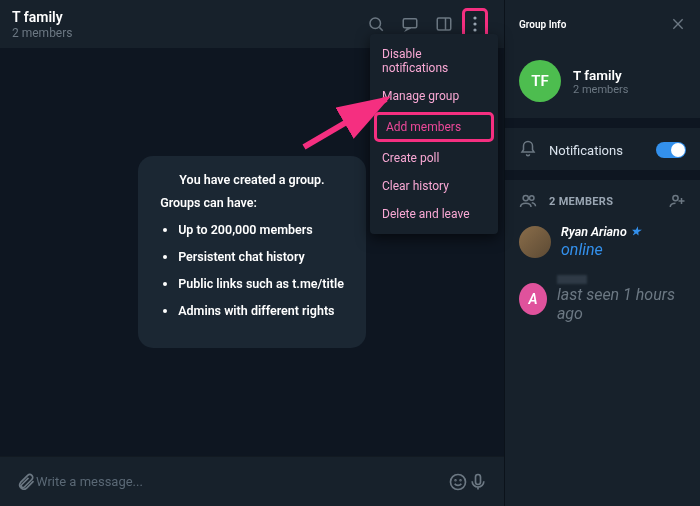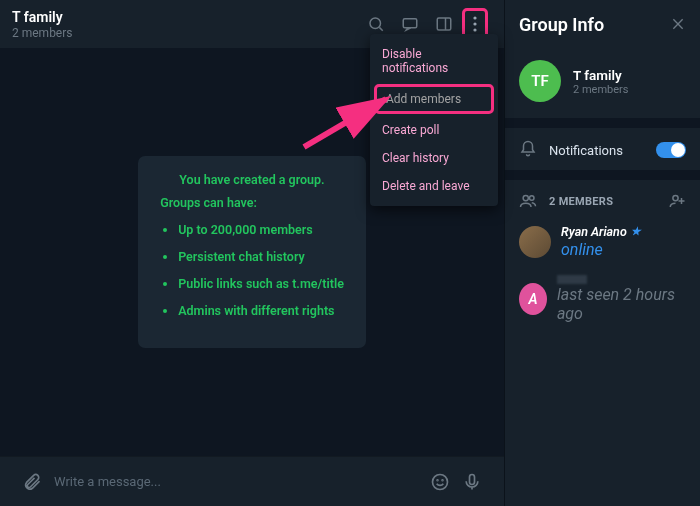--- a/index.html
+++ b/index.html
@@ -10,40 +10,40 @@
   .chat { flex: 1; display: flex; flex-direction: column; background: #0e1621; position: relative; }
   .chat-header { height: 48px; background: #17212b; display: flex; align-items: center; padding: 0 12px; gap: 8px; }
   .title-block { flex: 1; }
   .title { font-weight: 600; font-size: 14px; color: #fff; }
   .subtitle { font-size: 12px; color: #6c7883; margin-top: 1px; }
   .hicons { display: flex; gap: 2px; align-items: center; padding-right: 4px; }
   .ibtn { width: 32px; height: 32px; display: flex; align-items: center; justify-content: center; color: #6c7883; cursor: pointer; border-radius: 4px; }
   .more-box { width: 26px; height: 32px; border: 3px solid #f52f80; border-radius: 5px; display: flex; align-items: center; justify-content: center; color: #9aa6b3; }
 
   .chat-body { flex: 1; display: flex; align-items: center; justify-content: center; position: relative; }
-  .info-card { background: #1b2733; border-radius: 7px; padding: 16px 22px 18px 22px; color: #22c55e; font-size: 12.5px; max-width: 310px; }
+  .info-card { background: #1b2733; border-radius: 15px; padding: 16px 22px 18px 22px; color: #ffffff; font-size: 12.5px; max-width: 310px; }
   .info-card .heading { text-align: center; font-weight: 600; margin-bottom: 8px; }
   .info-card .sub { font-weight: 600; margin-bottom: 8px; }
   .info-card ul { list-style: disc; padding-left: 18px; }
   .info-card li { margin: 12px 0; font-weight: 600; }
 
-  .composer { height: 50px; background: #17212b; display: flex; align-items: center; padding: 0 22px; gap: 12px; border-top: 1px solid rgba(0,0,0,0.2); }
+  .composer { height: 50px; background: #17212b; display: flex; align-items: center; padding: 0 16px; border-top: 1px solid rgba(0,0,0,0.2); }
   .composer .field { flex: 1; color: #5a6875; font-size: 13px; }
 
   
   .menu { position: absolute; top: 34px; right: 6px; width: 128px; background: #17212b; border-radius: 4px; box-shadow: 0 4px 14px rgba(0,0,0,0.6); padding: 6px 0; z-index: 5; }
   .menu-item { padding: 7px 12px; font-size: 12px; color: #f9a8d4; cursor: pointer; }
-  .menu-item.hl { border: 3px solid #f52f80; border-radius: 5px; margin: 2px 4px; padding: 5px 9px; color: #a3a3a3; }
+  .menu-item.hl { border: 3px solid #f52f80; border-radius: 5px; margin: 2px 4px; padding: 5px 9px; color: #ec4899; }
 
   
   .arrow-svg { position: absolute; top: 45px; left: 300px; z-index: 6; pointer-events: none; }
 
   
   .panel { width: 196px; background: #17212b; display: flex; flex-direction: column; border-left: 1px solid #0b121a; }
-  .p-head { height: 48px; display: flex; align-items: center; padding: 0 14px; font-size: 18px; font-weight: 600; color: #fff; gap: 8px; }
+  .p-head { height: 48px; display: flex; align-items: center; padding: 0 14px; font-size: 10px; font-weight: 600; color: #fff; gap: 8px; }
   .p-head .close { margin-left: auto; color: #6c7883; }
 
   .g-row { display: flex; align-items: center; padding: 12px 14px 16px 14px; gap: 12px; }
   .g-avatar { width: 42px; height: 42px; border-radius: 50%; background: #4dbd4f; display: flex; align-items: center; justify-content: center; color: #fff; font-weight: 600; font-size: 15px; text-align: right; }
   .g-name { font-weight: 600; color: #fff; font-size: 13.5px; }
   .g-sub { color: #6c7883; font-size: 11px; }
 
   .sep { height: 10px; background: #0e1621; }
 
   .notif-row { display: flex; align-items: flex-end; gap: 12px; padding: 12px 14px; }
@@ -97,20 +97,21 @@
         <svg width="4" height="16" viewBox="0 0 4 16" fill="currentColor">
             <circle cx="2" cy="2" r="1.6"></circle>
             <circle cx="2" cy="8" r="1.6"></circle>
             <circle cx="2" cy="14" r="1.6"></circle>
           </svg>
       </div>
     </div>
 
     <div class="menu">
       <div class="menu-item">Disable notifications</div>
+      <div class="menu-item">Manage group</div>
       <div class="menu-item hl">Add members</div>
       <div class="menu-item">Create poll</div>
       <div class="menu-item">Clear history</div>
       <div class="menu-item">Delete and leave</div>
     </div>
   </div>
 
   <div class="chat-body">
     <svg class="arrow-svg" width="110" height="60">
       <defs>
@@ -221,17 +222,17 @@
       <div class="m-status online">online</div>
     </div>
   </div>
 
   <div class="member">
     <div class="m-av" style="background:#e0529c">A</div>
     <div>
       <div class="m-name">
           <span class="redact"></span>
         </div>
-      <div class="m-status">last seen 2 hours ago</div>
+      <div class="m-status">last seen 1 hours ago</div>
     </div>
   </div>
 
 </div>
 
 </body></html>

